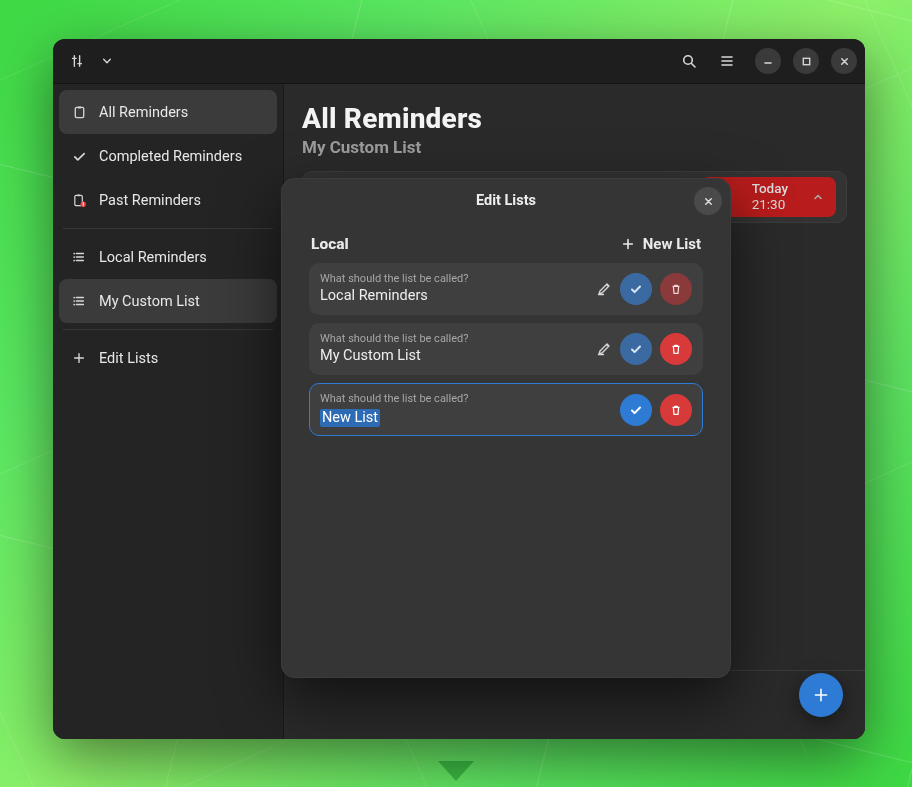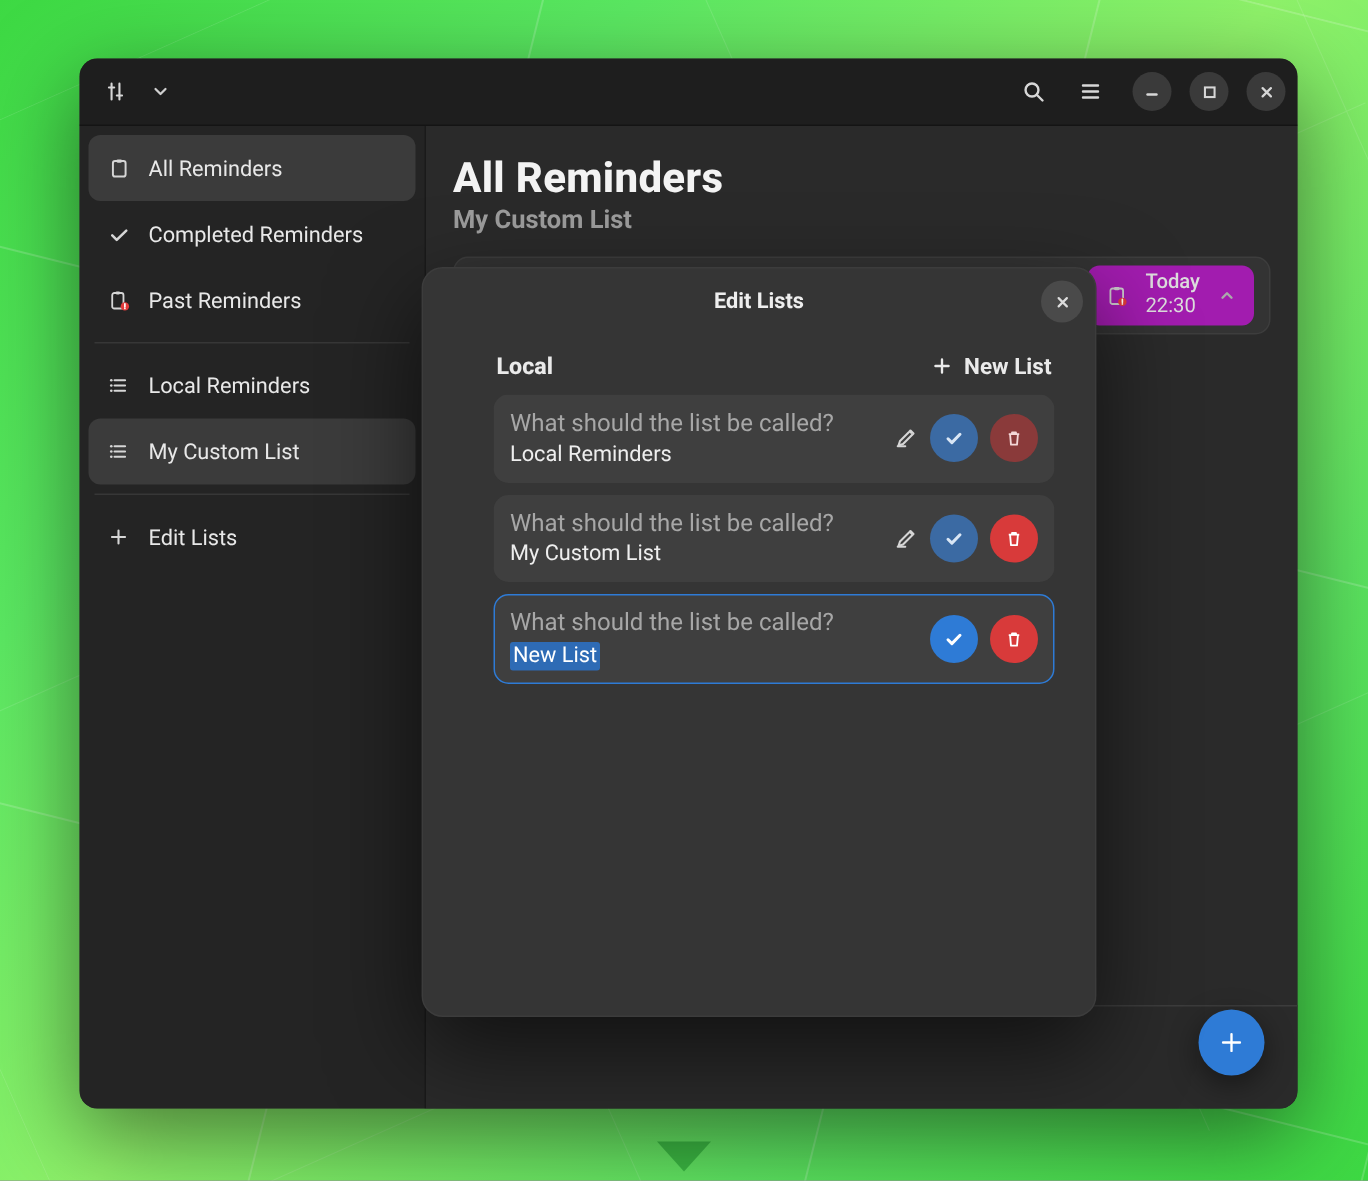--- a/index.html
+++ b/index.html
@@ -95,22 +95,22 @@
   .main h1{font-size:28px;font-weight:800;letter-spacing:.2px;color:#f3f3f3;}
   .main .subtitle{font-size:17px;font-weight:700;color:#9c9c9c;margin-top:2px;}
   .reminder-row{
     margin-top:14px;
     height:52px;
     background:#333;border:1px solid #3d3d3d;border-radius:10px;
     display:flex;align-items:center;justify-content:flex-end;
     padding:0 10px 0 14px; gap:12px;
   }
   .today-chip{
-    display:flex;align-items:center;gap:12px;
-    height:40px;padding:0 12px;border-radius:8px;background:#a21caf;
+    display:flex;align-items:center;gap:24px;
+    height:40px;padding:0 12px;border-radius:8px;background:#b91c1c;
     color:#ddd;font-size:13.5px;
   }
   .today-chip .txt{line-height:1.15;}
   .today-chip .txt .l1{font-weight:500;}
   .today-chip .chev{color:#aaa;}
 
   .bottom-strip{
     position:absolute;left:0;right:0;bottom:0;height:69px;
     border-top:1px solid #3c3c3c;background:#2a2a2a;
   }
@@ -134,36 +134,36 @@
     overflow:hidden;
   }
   .dialog-header{
     height:45px;display:flex;align-items:center;justify-content:center;position:relative;
     font-size:14.5px;font-weight:700;color:#eee;
   }
   .dialog-close{
     position:absolute;right:9px;top:9px;width:28px;height:28px;border-radius:50%;
     background:#4a4a4a;display:flex;align-items:center;justify-content:center;color:#ddd;
   }
-  .dialog-body{padding:4px 28px 14px;flex:1;overflow:auto;margin-left:20px;}
+  .dialog-body{padding:4px 28px 14px;flex:1;overflow:auto;}
   .group-head{
     display:flex;align-items:center;justify-content:space-between;
     padding:8px 2px 10px;
   }
   .group-head .title{font-weight:800;font-size:15.5px;}
   .new-list{display:flex;align-items:center;gap:8px;font-weight:700;font-size:15px;}
   .list-row{
     background:#3f3f3f;border-radius:10px;
     display:flex;align-items:center;gap:10px;
     padding:8px 10px;margin-bottom:8px;
     border:1px solid transparent;
   }
   .list-row.active{border:1.5px solid #2e7bd6;background:#3f3f3f;}
   .list-input{flex:1;min-width:0;}
-  .list-input .ph{font-size:16px;color:#a7a7a7;line-height:1.3;}
+  .list-input .ph{font-size:11px;color:#a7a7a7;line-height:1.3;}
   .list-input .val{font-size:14.5px;color:#eee;line-height:1.3;margin-top:1px;}
   .list-input .val.sel{background:#2e6bb5;color:#fff;border-radius:2px;padding:0 2px;display:inline-block;}
   .rowbtns{display:flex;align-items:center;gap:8px;}
   .circ{width:32px;height:32px;border-radius:50%;display:flex;align-items:center;justify-content:center;}
   .circ.blue{background:#2e7bd6;color:#fff;}
   .circ.blue.muted{background:#3b6aa3;color:#d9e6f5;}
   .circ.red{background:#d83a3a;color:#fff;}
   .circ.red.muted{background:#8a3a3a;color:#f3d6d6;}
   .edit-ic{color:#d6d6d6;}
 
@@ -303,21 +303,21 @@
           <span>
             <svg width="15" height="15" viewBox="0 0 16 16">
                 <rect x="3.5" y="2.5" width="9" height="11" rx="1.5" stroke="#ccc" stroke-width="1.3" fill="none"></rect>
                 <rect x="6" y="1.5" width="4" height="2.2" rx="1" fill="#ccc"></rect>
                 <circle cx="12" cy="12" r="3" class="red-dot"></circle>
                 <path d="M12 10.2v2M12 13.4v.1" stroke="#fff" stroke-width="1.2" stroke-linecap="round"></path>
               </svg>
           </span>
           <span class="txt">
             <div class="l1">Today</div>
-            <div>22:30</div>
+            <div>21:30</div>
           </span>
           <span class="chev">
             <svg width="12" height="12" viewBox="0 0 12 12">
                 <path d="M3 7.5l3-3 3 3" stroke="currentColor" stroke-width="1.6" fill="none" stroke-linecap="round" stroke-linejoin="round"></path>
               </svg>
           </span>
         </div>
       </div>
 
       <div class="bottom-strip"></div>

